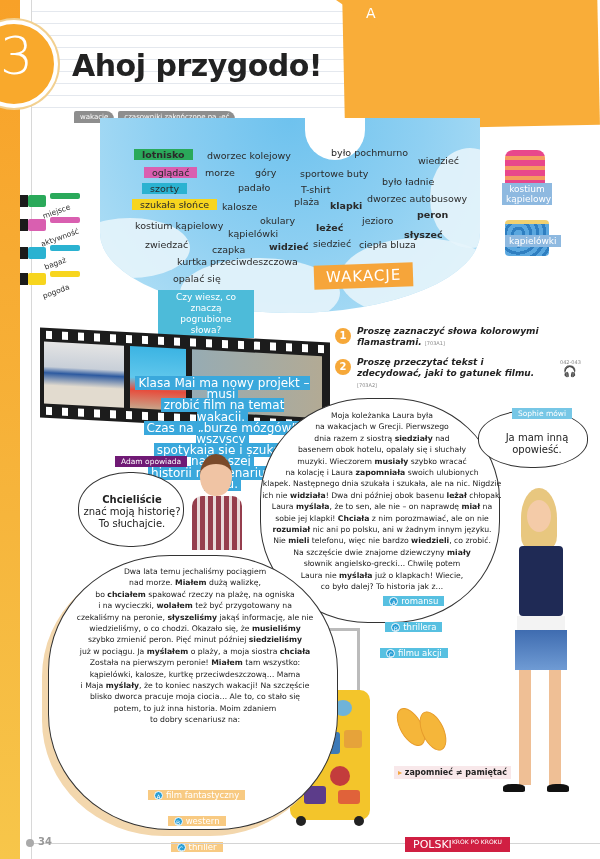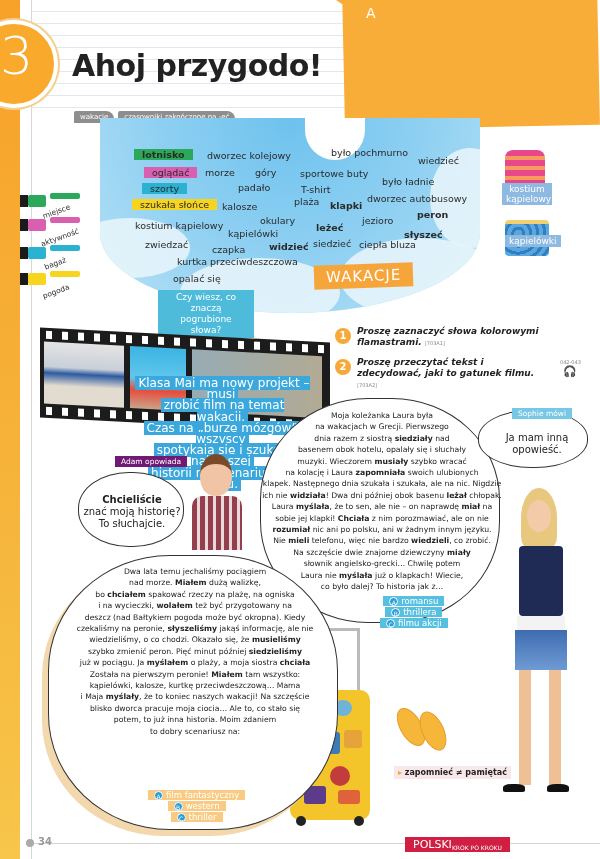--- a/index.html
+++ b/index.html
@@ -72,21 +72,21 @@
 
   .speaker { position: absolute; background: #701a75; color: #fff; font-size: 7.5px; line-height: 9px; text-align: center; padding: 1px 6px; }
   .speaker.blue { background: #77c7e6; }
   .bubble-text { position: absolute; text-align: center; color: #222; }
   .adam-text { left: 82px; top: 494px; width: 100px; font-size: 10px; line-height: 12px; }
   .sophie-text { left: 492px; top: 432px; width: 90px; font-size: 10px; line-height: 12px; }
   .laura-text { left: 262px; top: 410px; width: 240px; font-size: 7.7px; line-height: 11.4px; }
   .dwa-text { left: 60px; top: 566px; width: 270px; font-size: 7.7px; line-height: 11.4px; }
   .bubble-text b { font-weight: bold; }
 
-  .opts { position: absolute; display: flex; flex-direction: column; align-items: center; gap: 1px; }
+  .opts { position: absolute; display: flex; flex-direction: column; align-items: center; gap: 16px; }
   .opt { font-size: 8.5px; color: #fff; padding: 0 6px; display: flex; align-items: center; gap: 3px; }
   .opt.blue { background: #57c0e1; }
   .opt.orange { background: #f8ca82; }
   .opt-letter { width: 9px; height: 9px; border-radius: 50%; background: #2a9fd6; color: #fff; font-size: 6px; text-align: center; line-height: 9px; border: 1px solid #fff; }
 
   .boy { position: absolute; left: 192px; top: 450px; width: 50px; height: 100px; }
   .boy-head { position: absolute; left: 8px; top: 4px; width: 32px; height: 42px; background: #f0c4a4; border-radius: 50% 50% 45% 45%; border-top: 10px solid #7a4a2a; }
   .boy-shirt { position: absolute; left: 0; top: 46px; width: 50px; height: 54px; background: repeating-linear-gradient(90deg,#8a2a3a 0 5px,#e6d6d6 5px 8px), #8a2a3a; border-radius: 10px 10px 0 0; opacity: .9; }
 
   .girl { position: absolute; left: 505px; top: 488px; width: 70px; height: 310px; }
@@ -104,21 +104,21 @@
   .handle { position: absolute; left: 300px; top: 628px; width: 60px; height: 64px; border: 3px solid #bbb; border-bottom: none; }
 
   .flipflop { position: absolute; width: 22px; height: 42px; background: #f5b63a; border-radius: 50%; border: 1px solid #e69b2b; }
 
   .vocab-note { position: absolute; left: 394px; top: 766px; background: #f8e8ea; font-size: 8px; font-weight: bold; padding: 2px 4px; color: #222; }
   .vocab-note .tri { color: #f3a43a; }
 
   .footer-line { position: absolute; left: 26px; top: 843px; width: 574px; height: 1px; background: #d4d4d4; }
   .page-dot { position: absolute; left: 26px; top: 839px; width: 8px; height: 8px; border-radius: 50%; background: #aaa; }
   .page-num { position: absolute; left: 38px; top: 836px; font-size: 10px; color: #999; font-weight: bold; }
-  .brand { position: absolute; left: 405px; top: 837px; background: #d01f42; color: #fff; padding: 1px 8px; font-size: 11px; display: flex; align-items: flex-end; }
+  .brand { position: absolute; left: 405px; top: 837px; background: #d01f42; color: #fff; padding: 1px 8px; font-size: 11px; display: flex; align-items: flex-start; }
   .brand-sub { font-size: 6px; }
 </style>
 </head>
 <body>
 
 <div class="lined"></div>
 <div class="orange-block"></div>
 <div class="left-strip"></div>
 <div class="margin-line"></div>
 <div class="corner-tag"></div>
@@ -318,21 +318,20 @@
       <span class="opt-letter">C</span>
       <span>filmu akcji</span>
     </div>
   </div>
 
 <div class="bubble-text dwa-text" id="dwa-text">
     <div>Dwa lata temu jechaliśmy pociągiem</div>
     <div>nad morze. <b>Miałem</b> dużą walizkę,</div>
     <div>bo <b>chciałem</b> spakować rzeczy na plażę, na ogniska</div>
     <div>i na wycieczki, <b>wolałem</b> też być przygotowany na</div>
-    <div>deszcz (nad Bałtykiem pogoda może być okropna). Kiedy</div>
     <div>czekaliśmy na peronie, <b>słyszeliśmy</b> jakąś informację, ale nie</div>
     <div>wiedzieliśmy, o co chodzi. Okazało się, że <b>musieliśmy</b></div>
     <div>szybko zmienić peron. Pięć minut później <b>siedzieliśmy</b></div>
     <div>już w pociągu. Ja <b>myślałem</b> o plaży, a moja siostra <b>chciała</b></div>
     <div>Została na pierwszym peronie! <b>Miałem</b> tam wszystko:</div>
     <div>kąpielówki, kalosze, kurtkę przeciwdeszczową… Mama</div>
     <div>i Maja <b>myślały</b>, że to koniec naszych wakacji! Na szczęście</div>
     <div>blisko dworca pracuje moja ciocia… Ale to, co stało się</div>
     <div>potem, to już inna historia. Moim zdaniem</div>
     <div>to dobry scenariusz na:</div>

